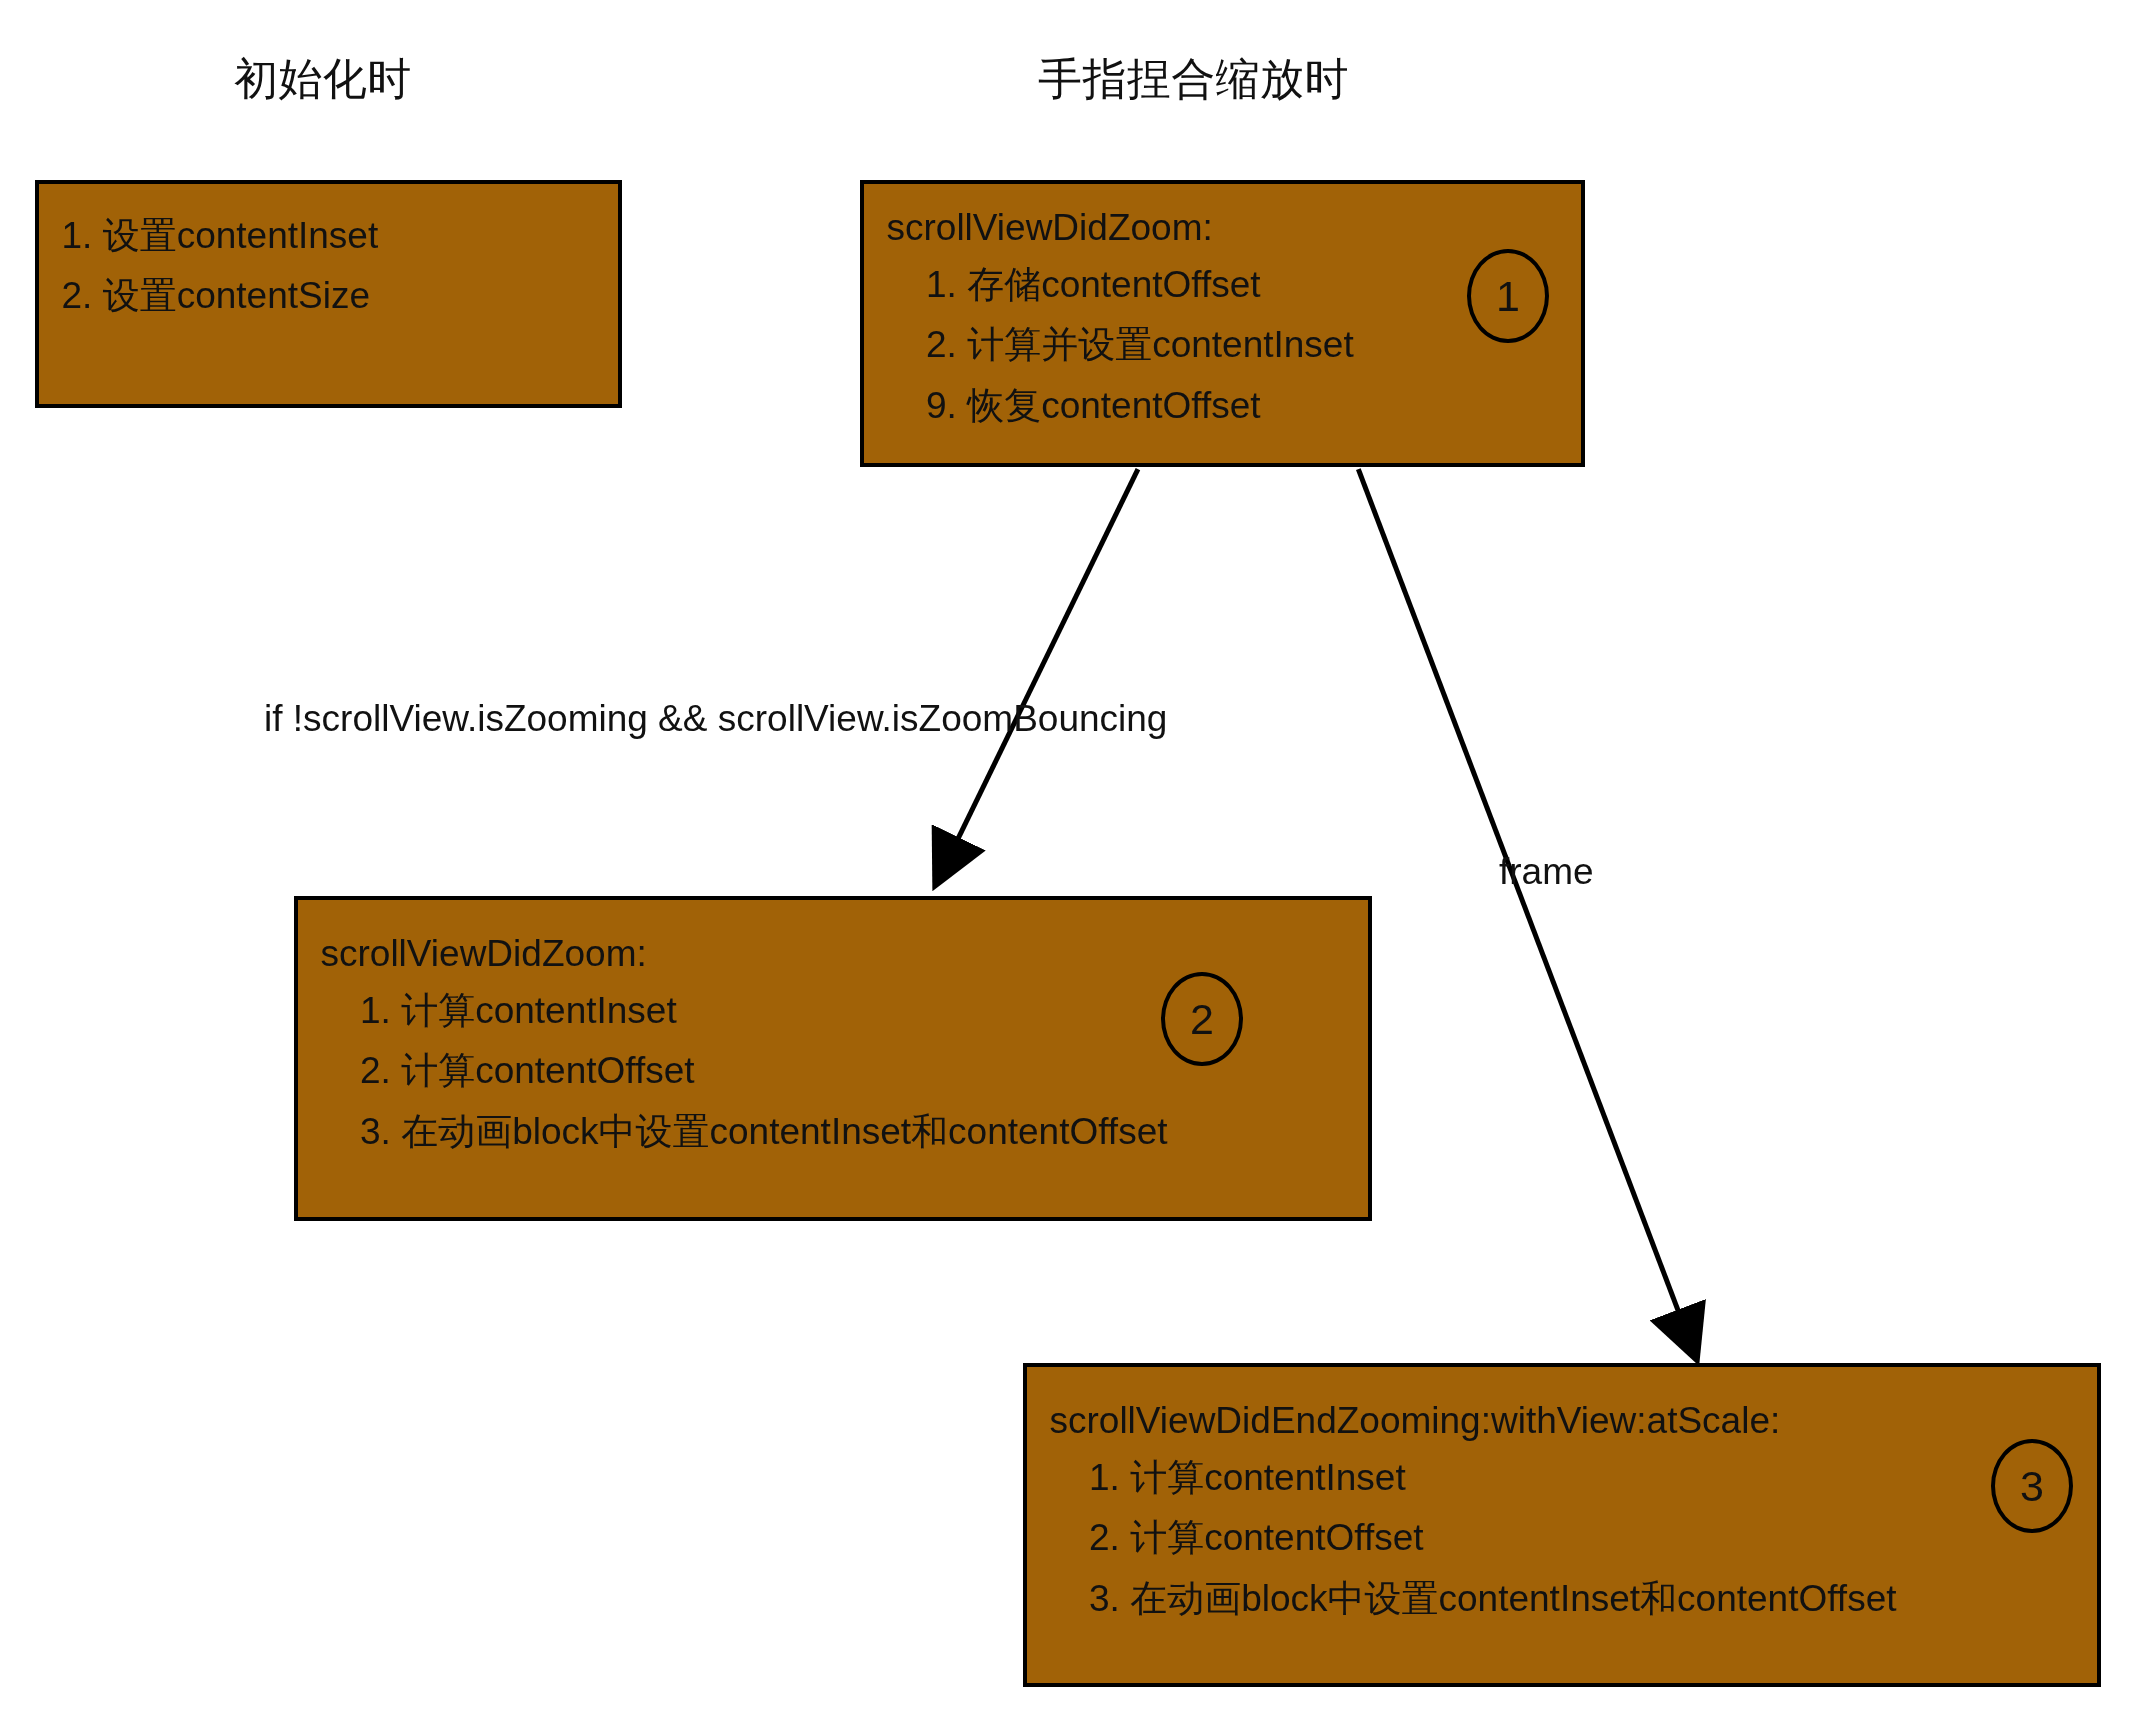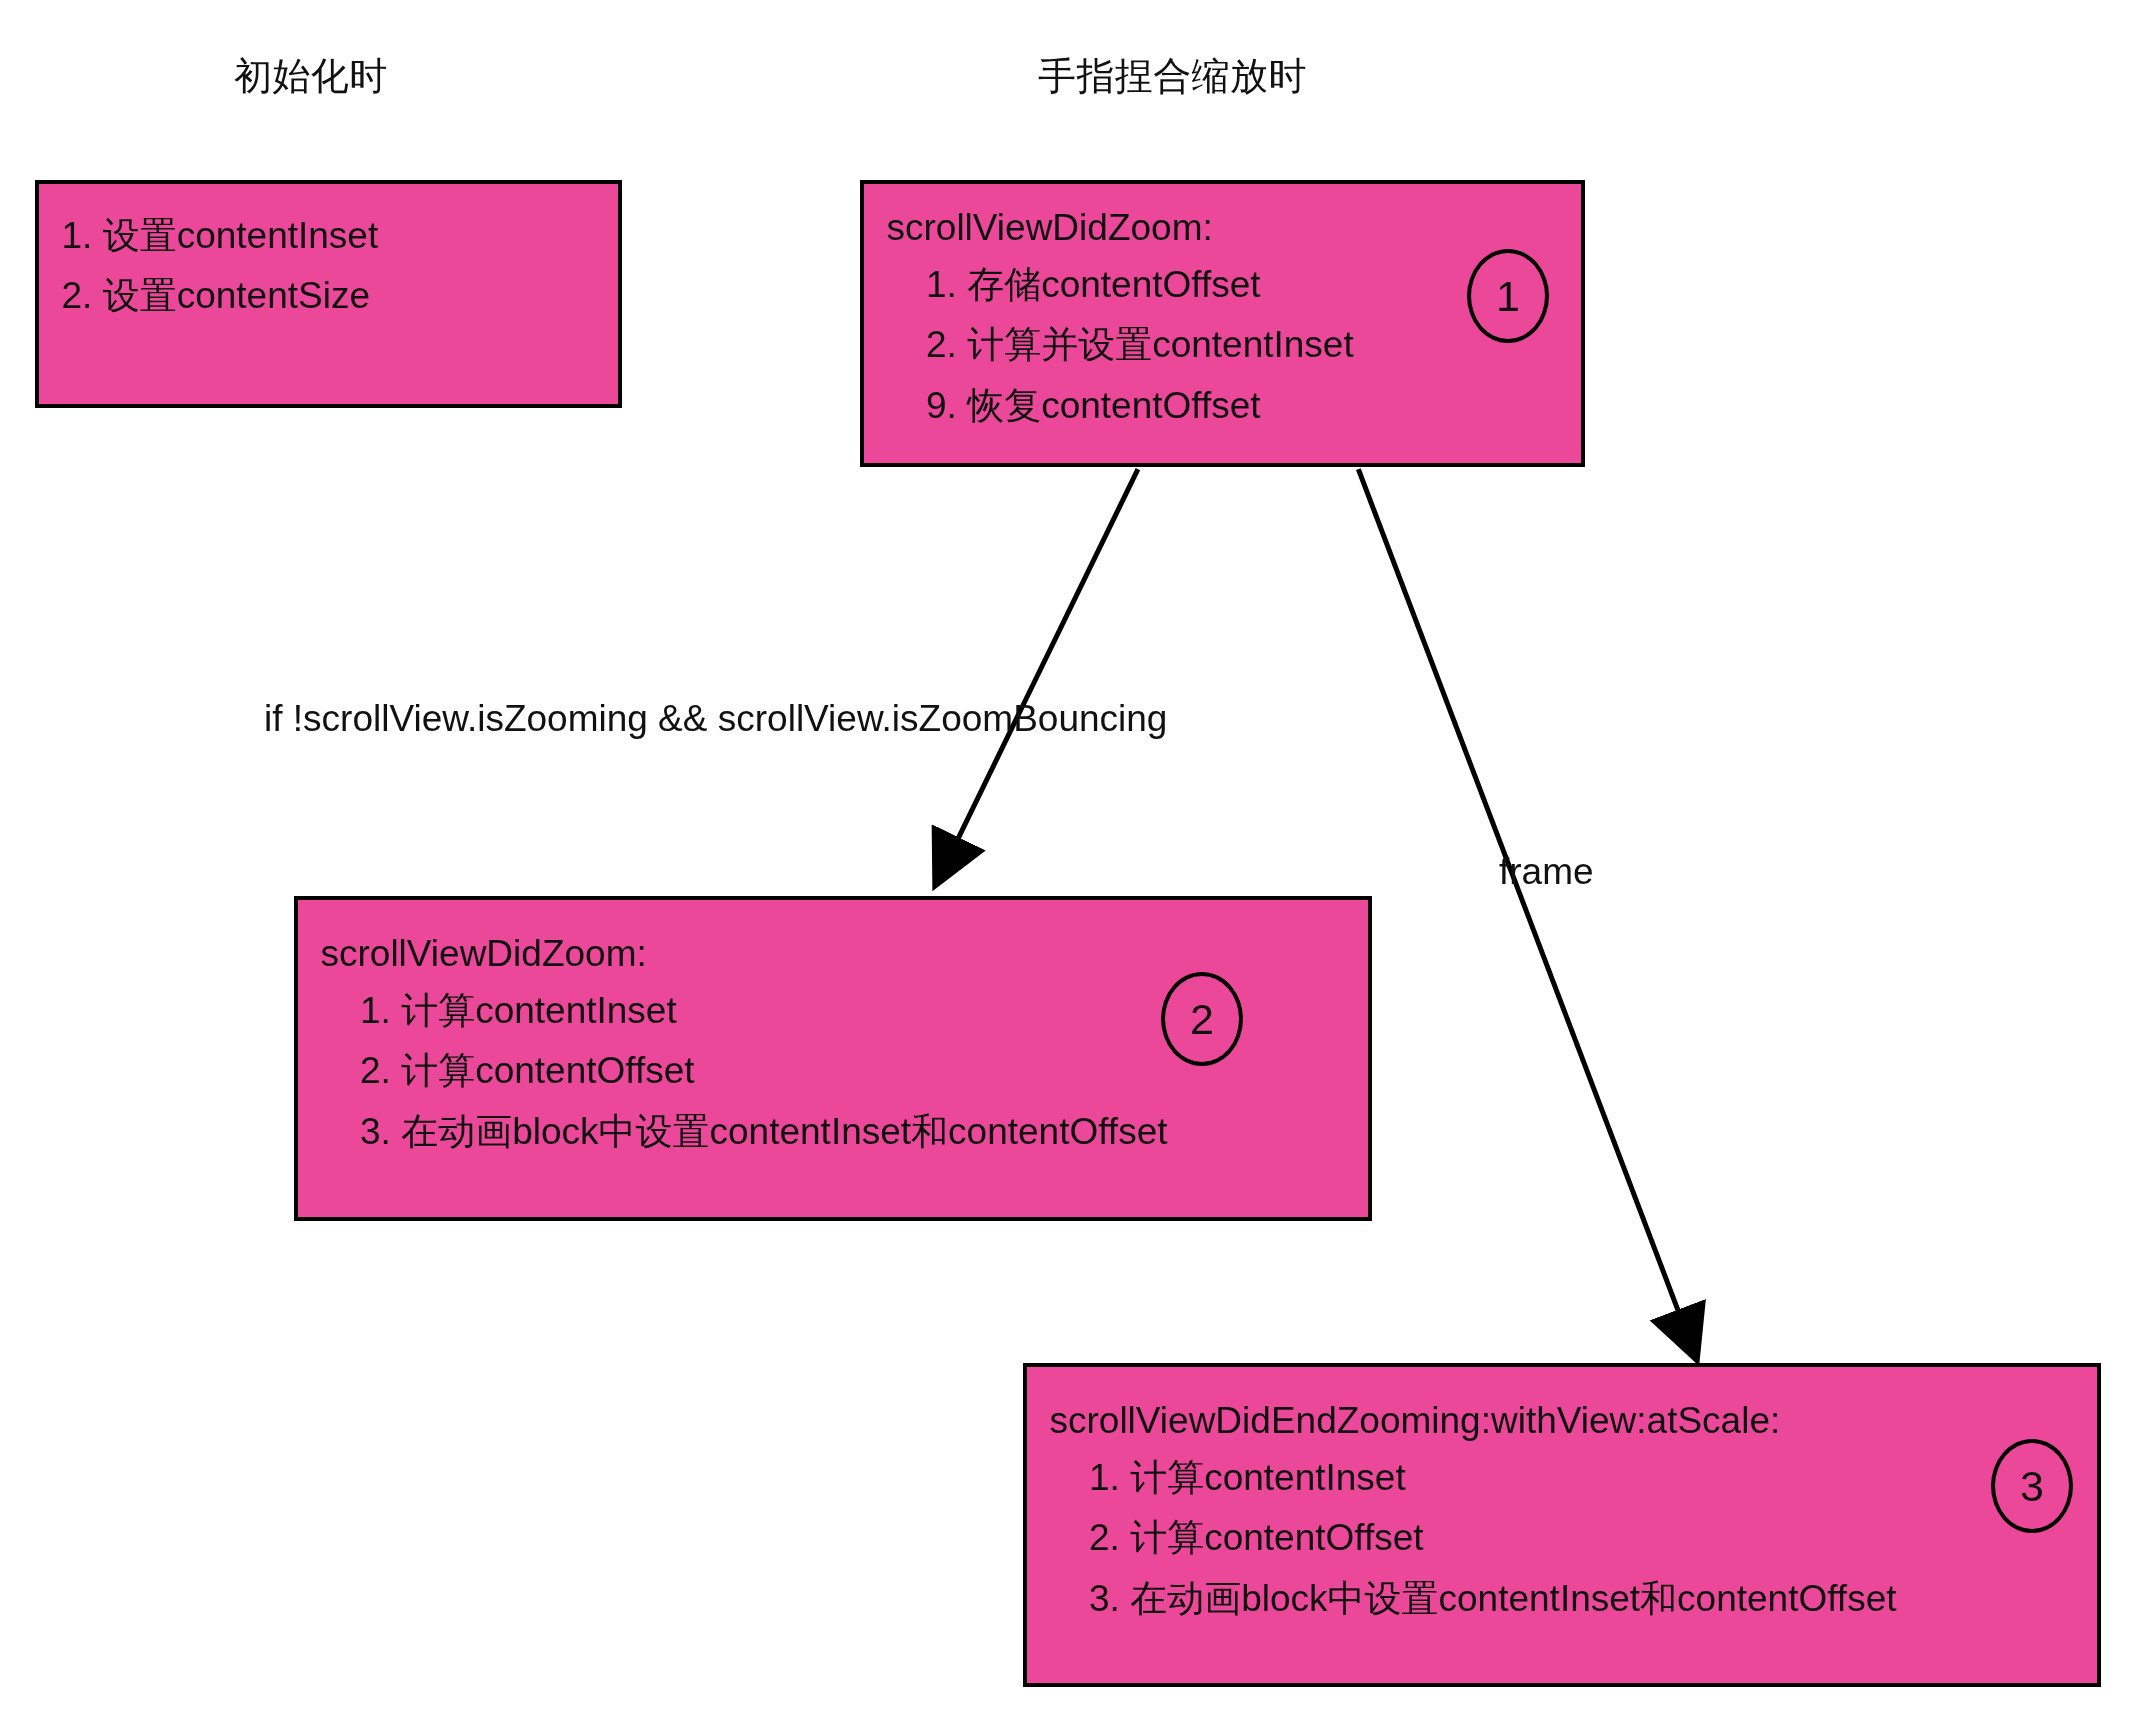--- a/index.html
+++ b/index.html
@@ -15,35 +15,35 @@
   #canvas {
     position: relative;
     width: 2139px;
     height: 1728px;
     background: #ffffff;
     overflow: hidden;
   }
   
   .col-heading {
     position: absolute;
-    font-size: 38px;
+    font-size: 44px;
     line-height: 1.0;
     letter-spacing: 0.4px;
     white-space: nowrap;
     color: #111111;
   }
   #heading-init  { left: 234px;  top: 57px; }
   #heading-pinch { left: 1038px; top: 57px; }
 
   
   .node-box {
     position: absolute;
     box-sizing: border-box;
     border: 4.2px solid #000000;
-    background: #ec4899;
+    background: #a16207;
   }
   .node-inner {
     position: relative;
     width: 100%;
     height: 100%;
   }
   .node-title {
     position: absolute;
     font-size: 37px;
     line-height: 1.0;

